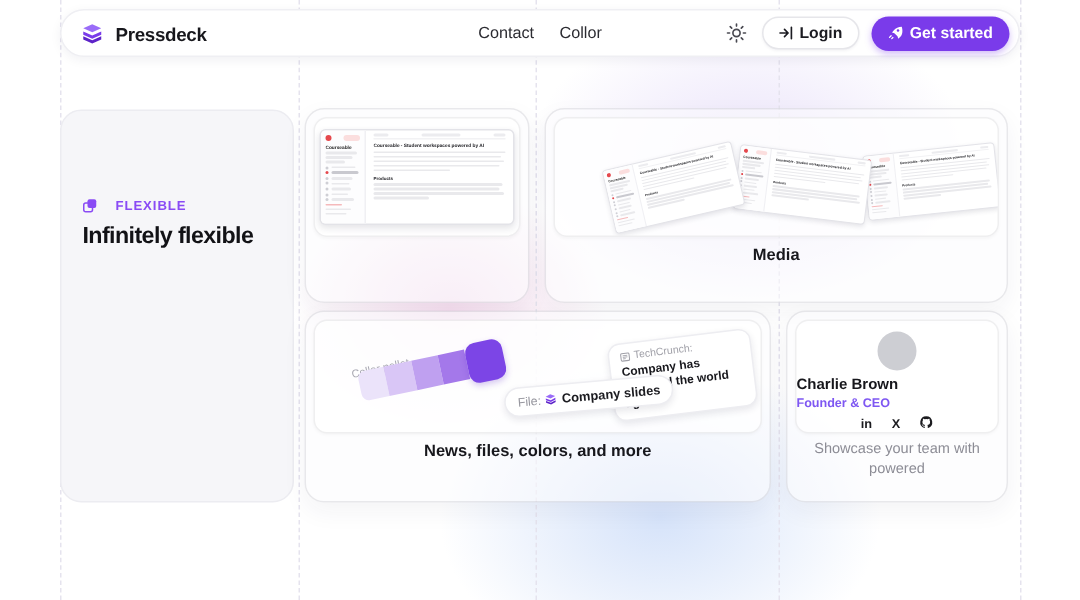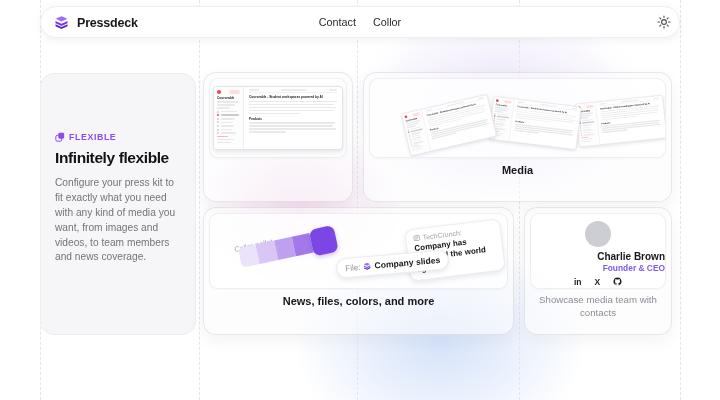--- a/index.html
+++ b/index.html
@@ -26,21 +26,21 @@
   .login-btn { display:flex; align-items:center; gap:4px; height:22px; padding:0 10px; background:#fff;
     border:1px solid #e6e6ea; border-radius:12px; font-size:10.5px; font-weight:600; color:#1c1c22;
     font-family:inherit; cursor:pointer; box-shadow:0 1px 2px rgba(25,25,60,.05); }
   .get-btn { display:flex; align-items:center; gap:5px; height:23px; padding:0 11px; background:#7a3bea;
     border:none; border-radius:12px; font-size:10.5px; font-weight:bold; color:#fff; font-family:inherit;
     cursor:pointer; box-shadow:0 2px 5px rgba(122,59,234,.35); }
 
   
   .hero-card { position:absolute; left:40px; top:73px; width:156px; height:262px; z-index:2;
     background:rgba(246,246,249,.95); border:1px solid #ececf1; border-radius:14px; padding:14px; }
-  .eyebrow { margin-top:44px; display:flex; align-items:center; gap:4px; }
+  .eyebrow { margin-top:44px; display:flex; align-items:center; gap:12px; }
   .eyebrow-text { font-size:8.8px; font-weight:bold; color:#8a4bf5; letter-spacing:.6px; }
   .hero-title { margin-top:7px; font-size:15.5px; font-weight:bold; color:#121216;
     letter-spacing:-.4px; white-space:nowrap; }
   .hero-desc { margin-top:9px; font-size:10.2px; color:#73737b; line-height:1.46; }
   .cta-btn { margin-top:19px; display:inline-flex; align-items:center; gap:5px; background:#7a3bea;
     border:none; border-radius:14px; padding:7px 13px; color:#fff; font-size:10.4px; font-weight:bold;
     font-family:inherit; cursor:pointer; box-shadow:0 2px 6px rgba(122,59,234,.3); }
 
   
   .feature { position:absolute; z-index:2; background:rgba(252,252,254,.55);
@@ -102,21 +102,21 @@
     padding:4px 8px; box-shadow:0 2px 5px rgba(30,30,60,.1); white-space:nowrap; z-index:2; }
   .fc-prefix { font-size:8.2px; color:#96969e; }
   .fc-name { font-size:8.6px; font-weight:600; color:#1b1b20; }
   .quote-note { position:absolute; left:197px; top:10px; width:96px; transform:rotate(-7deg);
     background:#fff; border:1px solid #ededf1; border-radius:8px; padding:5px 7px;
     box-shadow:0 2px 5px rgba(30,30,60,.1); }
   .qn-head { display:flex; align-items:center; gap:2.5px; font-size:7px; color:#a0a0a8; }
   .qn-body { margin-top:2px; font-size:8px; font-weight:bold; color:#17171c; line-height:1.3; }
 
   
-  .team-panel { text-align:right; }
+  .team-panel { text-align:left; }
   .avatar { width:26px; height:26px; border-radius:50%; background:#cdced3; margin:7px auto 0; }
   .t-name { margin-top:4px; font-size:10px; font-weight:bold; color:#17171c; }
   .t-role { margin-top:1px; font-size:8.4px; font-weight:600; color:#7e57f2; }
   .t-social { margin-top:4px; display:flex; justify-content:center; align-items:center; gap:13px; }
   .soc { font-size:8.5px; font-weight:bold; color:#1b1b1f; line-height:1; cursor:pointer; }
 </style>
 </head>
 <body>
 
 <div class="page">
@@ -142,33 +142,48 @@
     </nav>
     <div class="nav-right">
       <button class="icon-btn">
         <svg width="14" height="14" viewBox="0 0 14 14">
           <circle cx="7" cy="7" r="2.4" fill="none" stroke="#4a4a52" stroke-width="1.1"></circle>
           <g stroke="#4a4a52" stroke-width="1.1" stroke-linecap="round">
             <path d="M7 1v1.4M7 11.6V13M1 7h1.4M11.6 7H13M2.8 2.8l1 1M10.2 10.2l1 1M11.2 2.8l-1 1M3.8 10.2l-1 1"></path>
           </g>
         </svg>
       </button>
+      <button class="login-btn">
+        <svg width="10" height="10" viewBox="0 0 10 10">
+          <g stroke="#1c1c22" stroke-width="1.1" fill="none" stroke-linecap="round" stroke-linejoin="round">
+            <path d="M1 5h4.6M4 2.6L6.4 5 4 7.4M8.6 1.2v7.6"></path>
+          </g>
+        </svg>
+        <span>Login</span>
+      </button>
+      <button class="get-btn">
+        <svg width="10" height="10" viewBox="0 0 12 12">
+          <path fill="#fff" d="M11 1c-2.6.1-4.8 1.1-6.3 2.8L3.2 5.5l1.9.6 2.5 2.5.6 1.9 1.7-1.5C11.6 7.5 12 4 11 1z"></path>
+          <circle cx="8" cy="4" r="1" fill="#7a3bea"></circle>
+          <path stroke="#fff" stroke-width="1" stroke-linecap="round" d="M2.5 8.2L1.2 9.5M3.9 9.6l-.9.9"></path>
+        </svg>
+        <span>Get started</span>
+      </button>
     </div>
   </header>
 
   <aside class="hero-card">
     <div class="eyebrow">
       <svg width="10" height="10" viewBox="0 0 12 12">
         <rect x="1" y="4" width="7" height="7" rx="1.6" fill="none" stroke="#8a4bf5" stroke-width="1.2"></rect>
         <rect x="4" y="1" width="7" height="7" rx="1.6" fill="#8a4bf5"></rect>
       </svg>
       <span class="eyebrow-text">FLEXIBLE</span>
     </div>
     <h1 class="hero-title">Infinitely flexible</h1>
-    <p class="hero-desc">Configure your press kit to fit exactly what you need with any kind of media you want, from images and videos, to team members and news coverage.</p>
   </aside>
 
   <section class="feature card-home">
     <div class="panel">
       <div class="mini-slot" id="mini-home">
           <div class="mini">
             <div class="ms-side">
               <div class="ms-toprow">
                 <span class="ms-dot"></span>
                 <span class="ms-pill"></span>
@@ -468,16 +483,16 @@
       <div class="t-social">
         <span class="soc">in</span>
         <span class="soc">X</span>
         <span class="soc">
           <svg width="9" height="9" viewBox="0 0 12 12">
             <path fill="#1b1b1f" d="M6 .6a5.4 5.4 0 0 0-1.7 10.5c.27.05.37-.11.37-.26v-1c-1.5.33-1.82-.63-1.82-.63-.24-.62-.6-.79-.6-.79-.49-.33.04-.32.04-.32.54.04.83.55.83.55.48.83 1.27.59 1.58.45.05-.35.19-.59.34-.72-1.2-.14-2.46-.6-2.46-2.66 0-.59.21-1.07.55-1.45-.06-.14-.24-.69.05-1.43 0 0 .45-.15 1.48.55a5.1 5.1 0 0 1 2.7 0c1.03-.7 1.48-.55 1.48-.55.29.74.11 1.29.05 1.43.34.38.55.86.55 1.45 0 2.07-1.27 2.52-2.47 2.65.2.17.37.5.37.99v1.47c0 .15.1.31.38.26A5.4 5.4 0 0 0 6 .6z"></path>
           </svg>
         </span>
       </div>
     </div>
-    <p class="f-desc">Showcase media team with contacts</p>
+    <p class="f-desc">Showcase your team with powered</p>
   </section>
 
 </div>
 
 </body></html>

